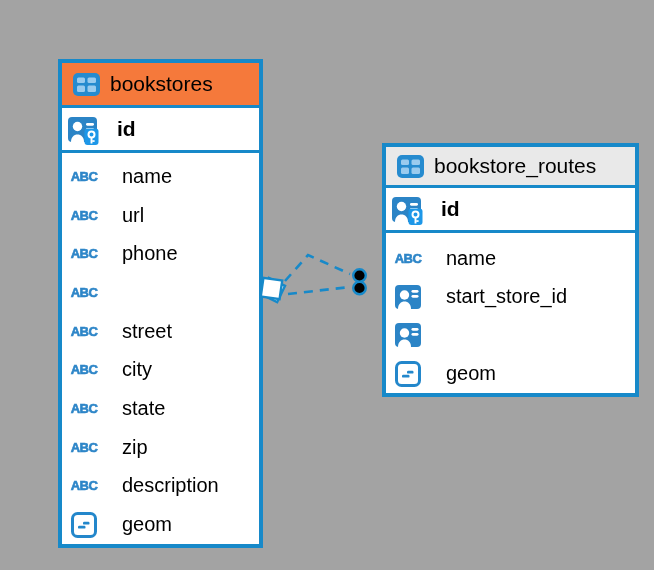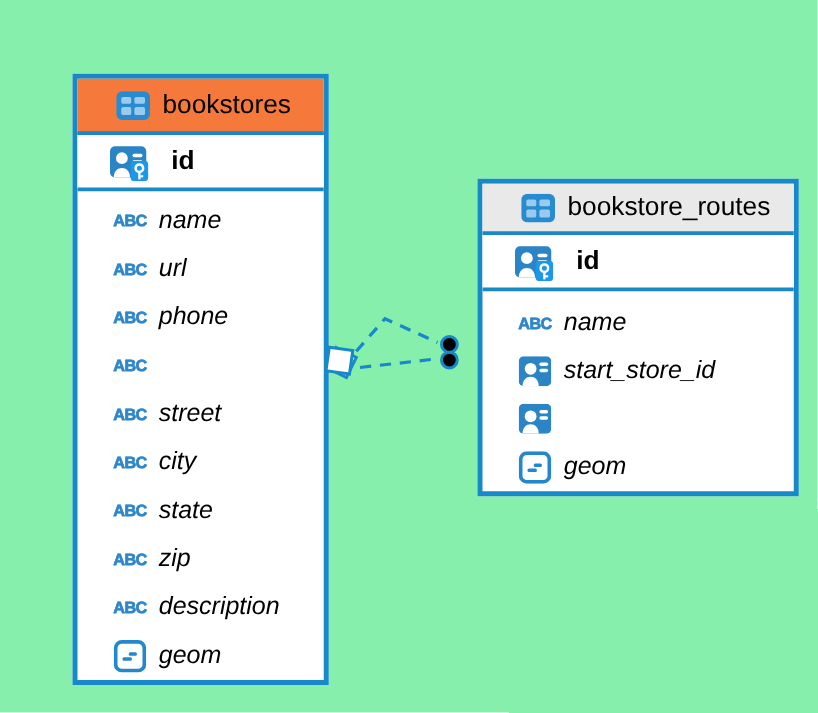--- a/index.html
+++ b/index.html
@@ -1,19 +1,19 @@
 <!DOCTYPE html>
 <html><head>
 <meta charset="utf-8">
 <style>
   html,body{margin:0;padding:0;background:#ffffff;}
   .canvas{
     position:relative;
     width:654px;height:570px;
-    background:#86efac;
+    background:#a3a3a3;
     overflow:hidden;
     font-family:"Liberation Sans","DejaVu Sans",sans-serif;
     color:#000;
   }
   .entity{
     position:absolute;
     box-sizing:border-box;
     background:#fff;
     border:4px solid #1789C9;
   }
@@ -33,22 +33,22 @@
     display:flex;align-items:center;
     height:42px;padding-left:4px;
     border-bottom:3px solid #1789C9;
     background:#fff;
   }
   .pk-label{font-size:21px;font-weight:bold;margin-left:15px;}
   .tbody{padding-top:4px;}
   .entity-right .tbody{padding-top:6px;}
   .row{display:flex;align-items:center;height:38.7px;padding-left:4px;}
   .entity-right .row{height:38.5px;}
-  .icon-cell{width:36px;min-width:36px;display:flex;justify-content:center;align-items:center;margin-left:20px;}
-  .col-label{font-size:20px;margin-left:5px;white-space:nowrap;font-style:italic;}
+  .icon-cell{width:36px;min-width:36px;display:flex;justify-content:center;align-items:center;}
+  .col-label{font-size:20px;margin-left:20px;white-space:nowrap;}
   .abc-glyph{
     font-size:13px;font-weight:bold;
     color:#2E86C8;
     -webkit-text-stroke:0.6px #2E86C8;
     letter-spacing:-0.5px;
   }
   .connector-layer{
     position:absolute;left:0;top:0;width:654px;height:570px;
     pointer-events:none;z-index:5;
   }

